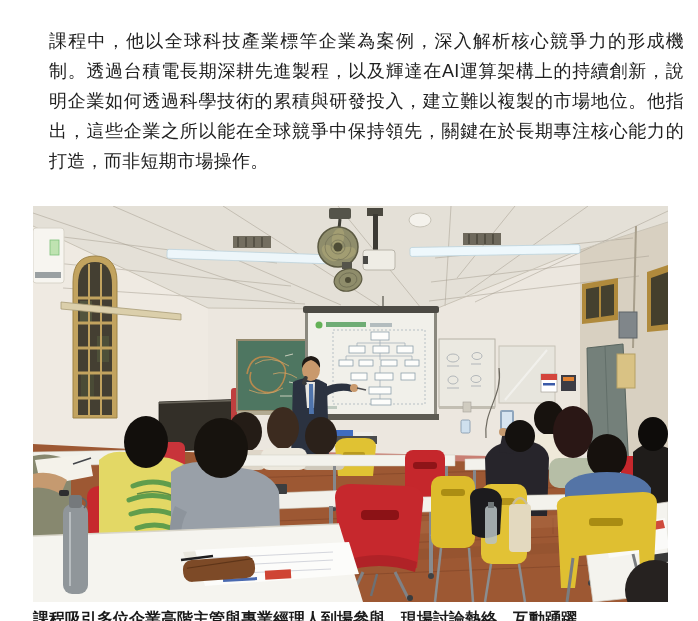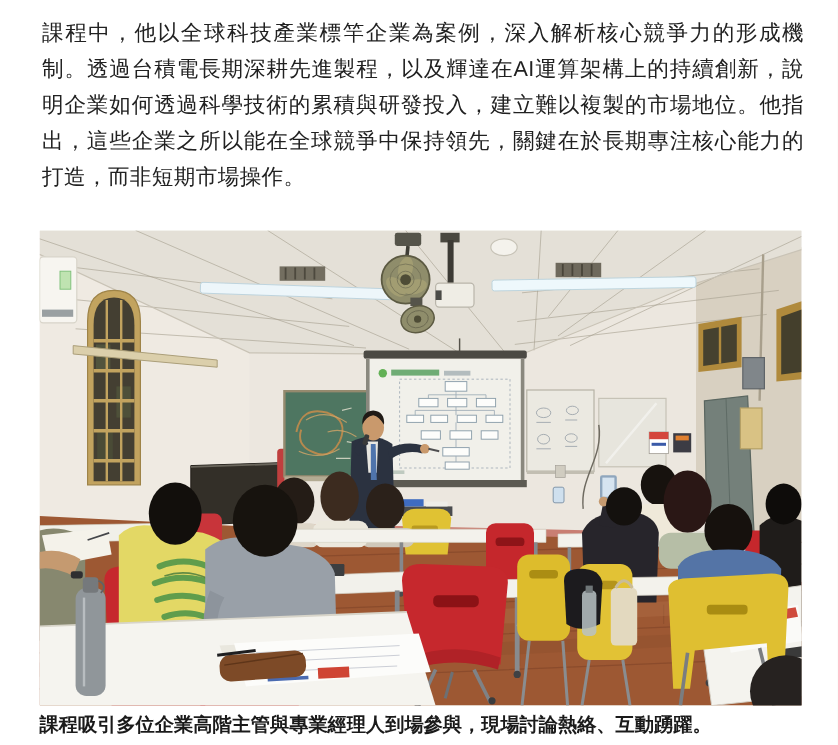--- a/index.html
+++ b/index.html
@@ -1,18 +1,18 @@
 <!DOCTYPE html>
 <html><head>
 <meta charset="utf-8">
 <style>
   html,body{margin:0;padding:0;background:#ffffff;}
   body{width:698px;height:621px;overflow:hidden;font-family:"Liberation Sans","DejaVu Sans",sans-serif;}
   .page{padding:10px 30px 0 33px;}
-  .body-text{width:635px;margin:2px;font-size:18px;line-height:30px;color:#212121;
+  .body-text{width:635px;margin:16px;font-size:18px;line-height:30px;color:#212121;
              text-align:justify;letter-spacing:0.3px;}
   figure.photo{margin:30px 0 0 0;width:635px;height:396px;line-height:0;}
   figure.photo svg{display:block;}
   .caption{width:635px;margin:6px 0 0 0;font-size:16px;line-height:22px;font-weight:bold;color:#1a1a1a;}
 </style>
 </head>
 <body>
 
 <div class="page">
 

